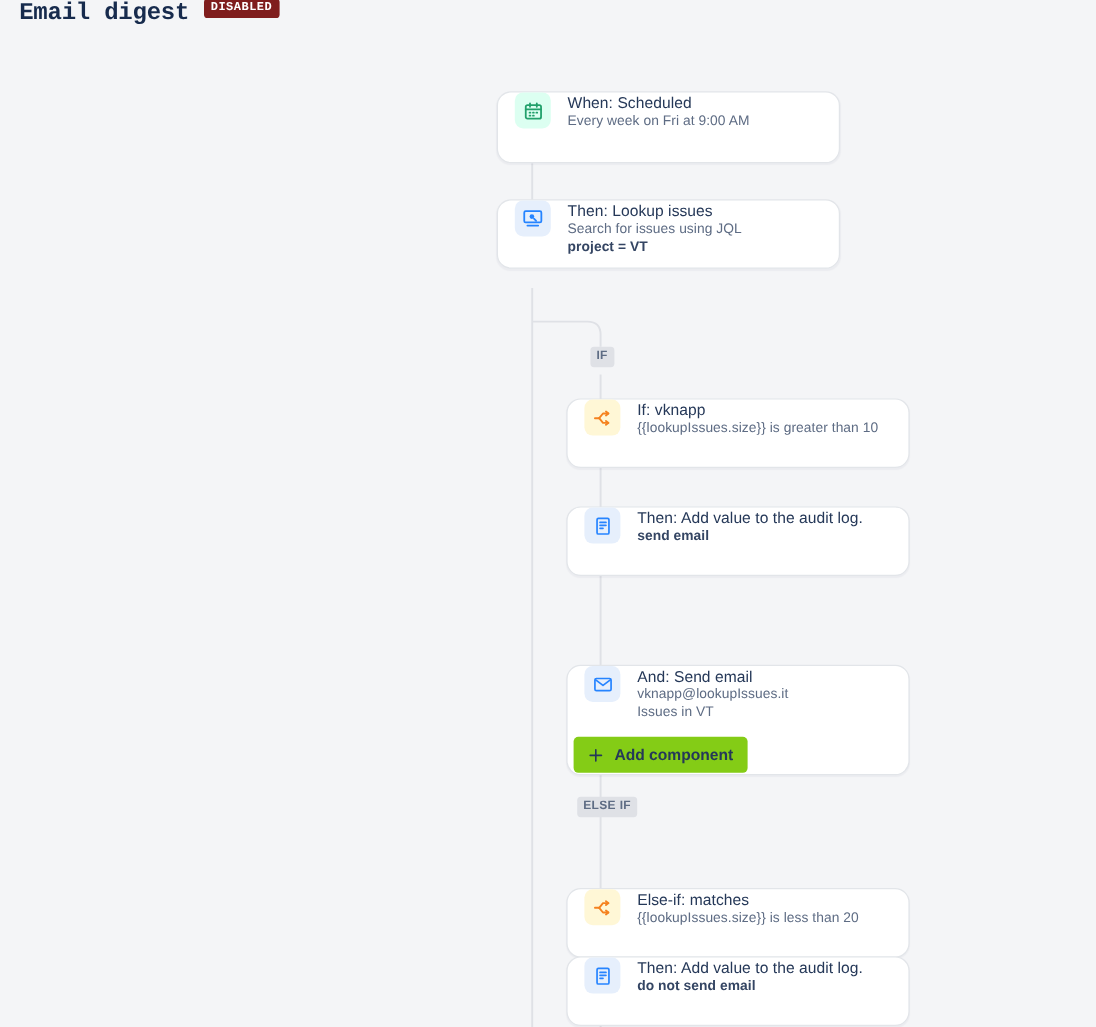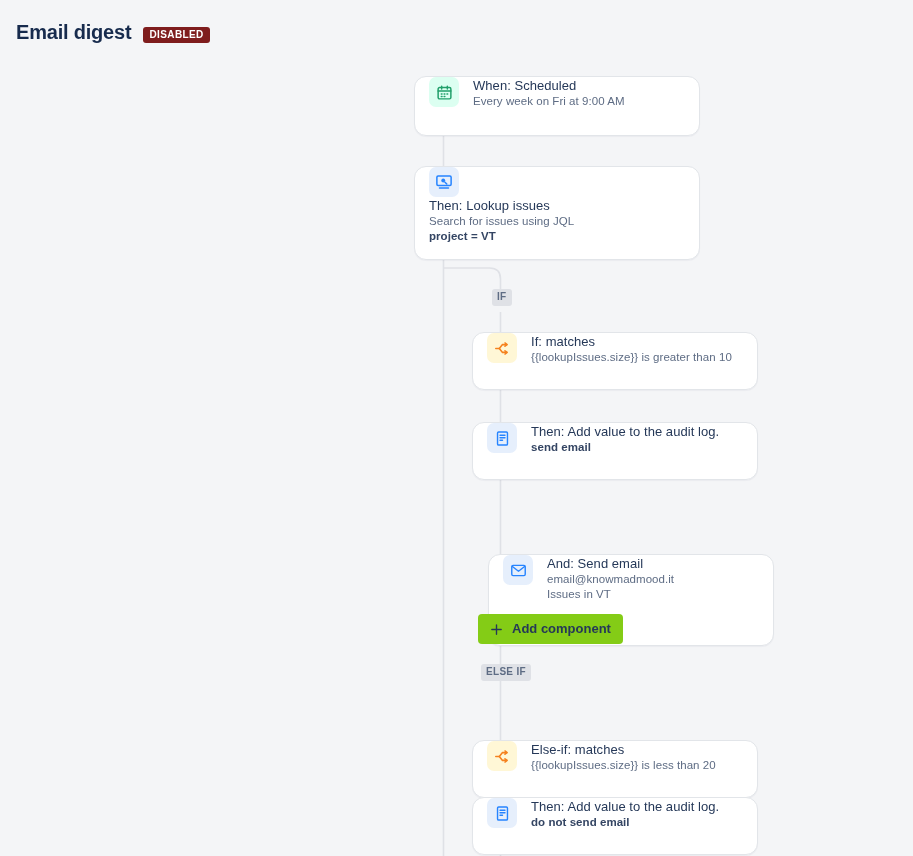--- a/index.html
+++ b/index.html
@@ -18,22 +18,23 @@
     position: relative;
   }
 
   
   .page-header {
     position: absolute;
     top: 0; left: 0;
     width: 913px;
     height: 44px;
     display: flex;
-    align-items: flex-end;
+    align-items: flex-start;
     padding-left: 16px;
+    font-family: Liberation Mono, monospace;
   }
   .page-title {
     font-size: 20px;
     font-weight: 700;
     letter-spacing: -0.2px;
     color: #172b4d;
     line-height: 24px;
   }
   .status-badge {
     margin-left: 12px;
@@ -183,21 +184,21 @@
         <path d="M3 10h18M8 3v4M16 3v4"></path>
         <path d="M7.5 14h1M11.5 14h1M15.5 14h1M7.5 17.5h1M11.5 17.5h1"></path>
       </svg>
     </span>
     <span class="card-body">
       <span class="card-title">When: Scheduled</span>
       <span class="card-sub">Every week on Fri at 9:00 AM</span>
     </span>
   </div>
 
-  <div class="card" style="left:414px; top:122px; width:286px; height:94px;flex-direction:column;">
+  <div class="card" style="left:414px; top:122px; width:286px; height:58px;">
     <span class="card-icon ico-blue">
       <svg width="18" height="18" viewBox="0 0 24 24" fill="none" stroke="#2684ff" stroke-width="2" stroke-linecap="round" stroke-linejoin="round">
         <rect x="2.5" y="4" width="19" height="12.5" rx="1.6"></rect>
         <path d="M6 20h12"></path>
         <circle cx="11" cy="10" r="2.6" fill="#2684ff" stroke="none"></circle>
         <path d="M13.3 12.3l2.4 2.4" stroke="#2684ff" stroke-width="2"></path>
       </svg>
     </span>
     <span class="card-body">
       <span class="card-title">Then: Lookup issues</span>
@@ -212,48 +213,48 @@
     <span class="card-icon ico-amber">
       <svg width="17" height="17" viewBox="0 0 24 24" fill="none" stroke="#f5821f" stroke-width="2.2" stroke-linecap="round" stroke-linejoin="round">
         <path d="M2.5 12h5"></path>
         <path d="M7.5 12 L12 6.5 H18"></path>
         <path d="M7.5 12 L12 17.5 H18"></path>
         <path d="M15.5 4.2 L18.5 6.5 L15.5 8.8"></path>
         <path d="M15.5 15.2 L18.5 17.5 L15.5 19.8"></path>
       </svg>
     </span>
     <span class="card-body">
-      <span class="card-title">If: matches</span>
+      <span class="card-title">If: vknapp</span>
       <span class="card-sub">{{lookupIssues.size}} is greater than 10</span>
     </span>
   </div>
 
   <div class="card" style="left:472px; top:378px; width:286px; height:58px;">
     <span class="card-icon ico-blue">
       <svg width="17" height="17" viewBox="0 0 24 24" fill="none" stroke="#2684ff" stroke-width="2" stroke-linecap="round" stroke-linejoin="round">
         <rect x="5" y="2.8" width="14" height="18.4" rx="1.6"></rect>
         <path d="M8.5 7.5h7M8.5 11h7M8.5 14.5h3.5"></path>
       </svg>
     </span>
     <span class="card-body">
       <span class="card-title">Then: Add value to the audit log.</span>
       <span class="card-sub strong">send email</span>
     </span>
   </div>
 
-  <div class="card" style="left:488px; top:510px; width:286px; height:92px;">
+  <div class="card" style="left:472px; top:510px; width:286px; height:92px;">
     <span class="card-icon ico-blue">
       <svg width="17" height="17" viewBox="0 0 24 24" fill="none" stroke="#2684ff" stroke-width="2" stroke-linecap="round" stroke-linejoin="round">
         <rect x="2.5" y="4.8" width="19" height="14.4" rx="1.8"></rect>
         <path d="M3.4 6.4 L12 13 L20.6 6.4"></path>
       </svg>
     </span>
     <span class="card-body">
       <span class="card-title">And: Send email</span>
-      <span class="card-sub">email@knowmadmood.it</span>
+      <span class="card-sub">vknapp@lookupIssues.it</span>
       <span class="card-sub">Issues in VT</span>
     </span>
   </div>
 
   <button class="add-component" style="left:478px; top:570px;">
     <span class="plus-icon">
       <svg width="15" height="15" viewBox="0 0 24 24" fill="none" stroke="#253858" stroke-width="2.2" stroke-linecap="round">
         <path d="M12 4.5v15M4.5 12h15"></path>
       </svg>
     </span>

